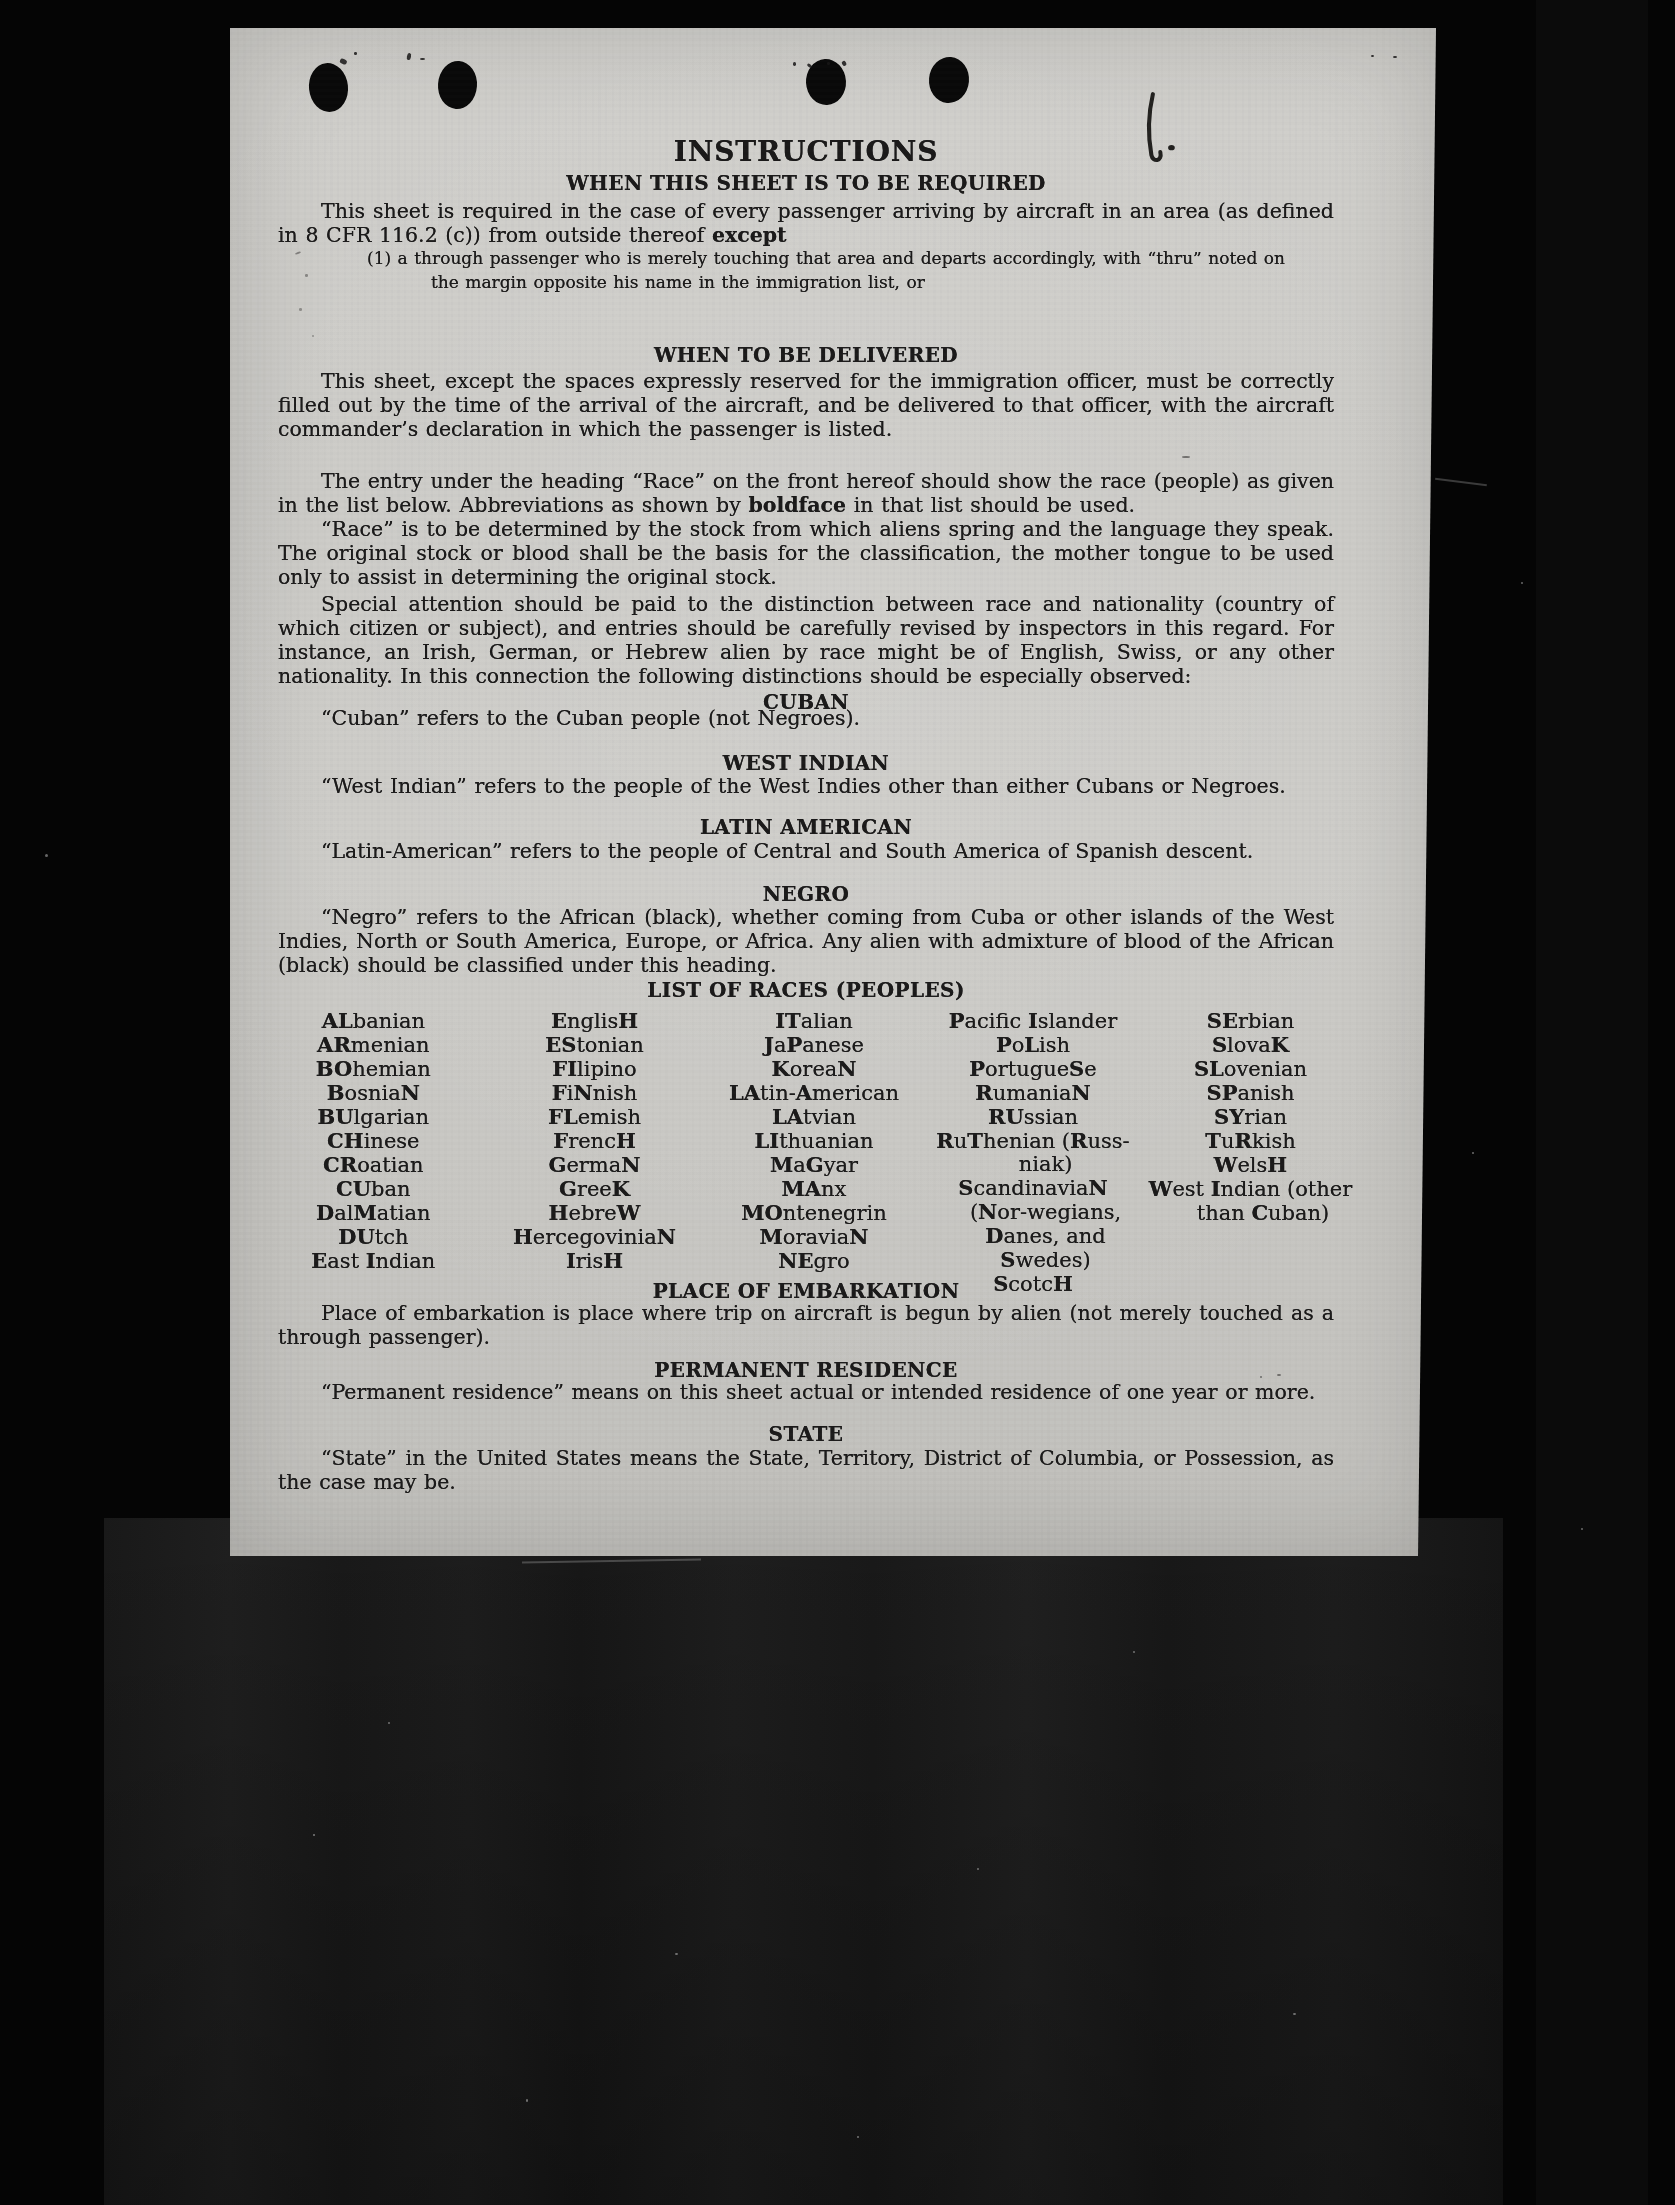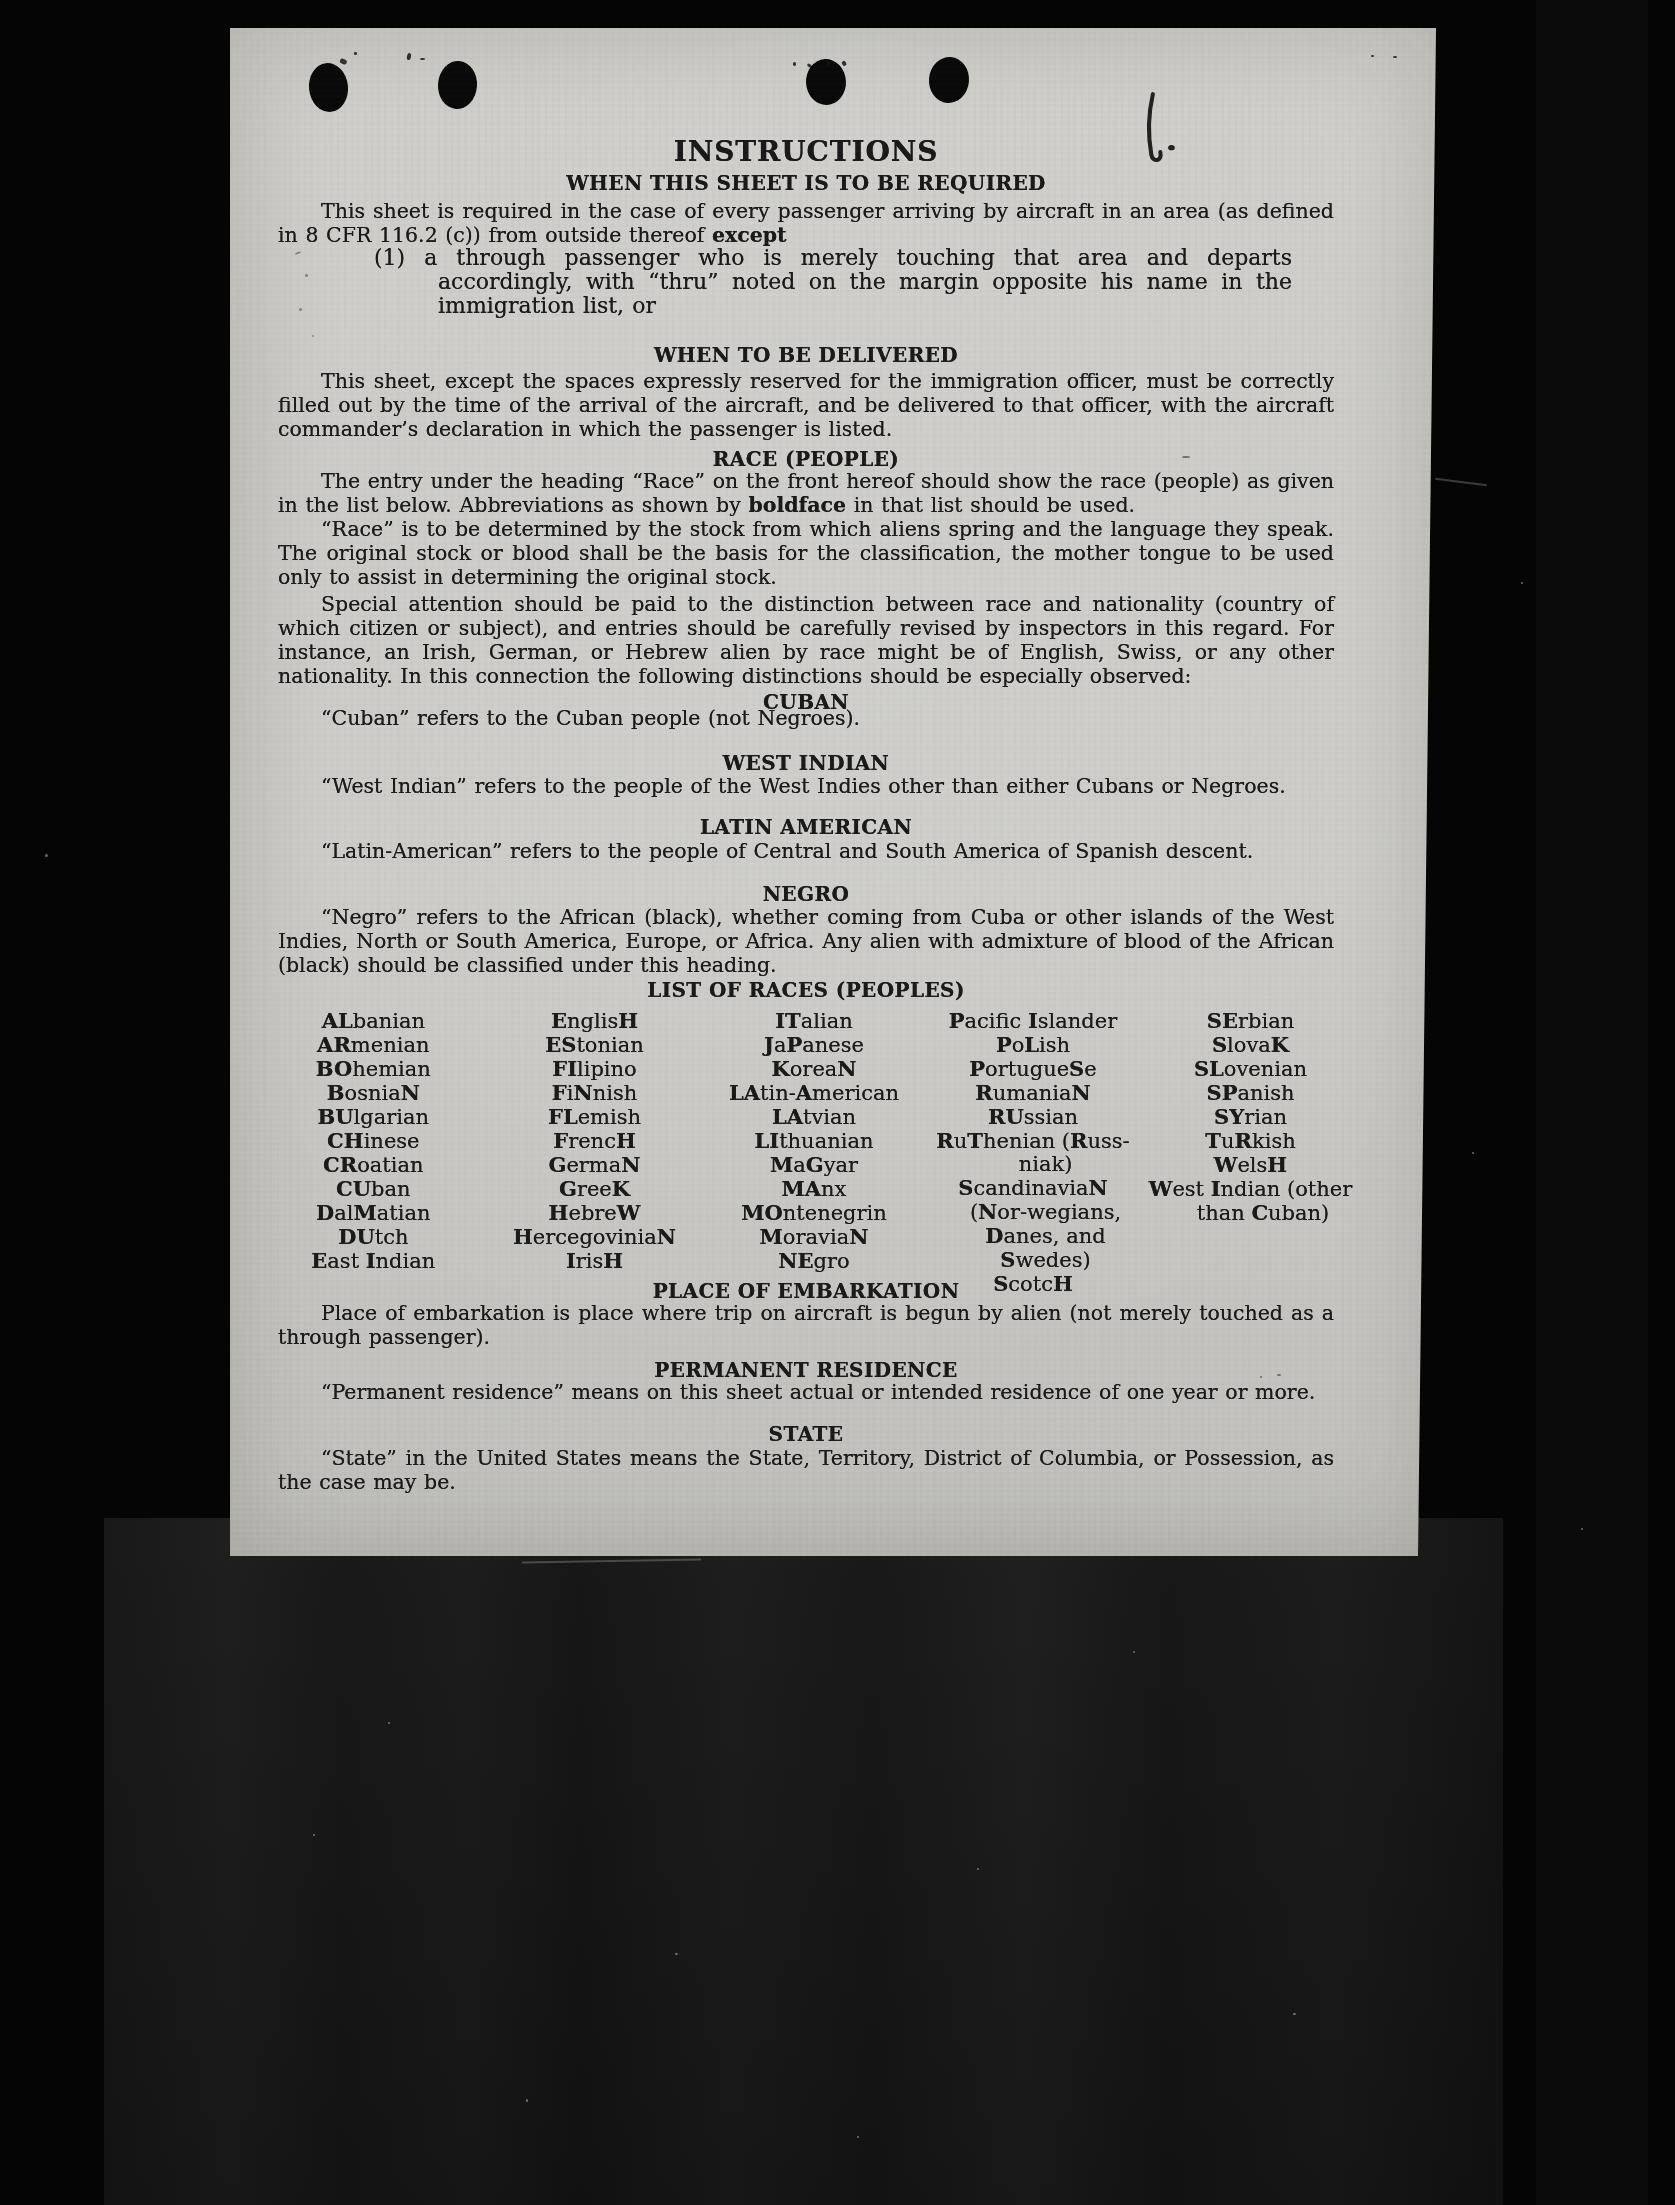--- a/index.html
+++ b/index.html
@@ -43,21 +43,21 @@
   .h{
     text-align:center; font-weight:bold; font-size:20px; letter-spacing:0.4px;
     text-shadow:0 0 0.5px rgba(20,20,20,.85);
   }
   .title{ font-size:28px; letter-spacing:0.9px; }
   .p{
     font-size:20.5px; line-height:24px; text-align:justify; text-indent:43px;
     word-spacing:1.1px; text-shadow:0 0 0.4px rgba(20,20,20,.8);
   }
   .num{
-    left:208px; width:854px; font-size:22px; line-height:24px;
+    left:201px; width:854px; font-size:17px; line-height:24px;
     text-align:justify; text-indent:-64px; word-spacing:1.1px;
     text-shadow:0 0 0.4px rgba(20,20,20,.8);
   }
   .races{ top:981px; height:257px; font-size:21px; line-height:23px; }
   .rcol{ position:absolute; top:0; }
   .rcol .race-item{ text-indent:-25px; padding-left:25px; text-shadow:0 0 0.4px rgba(20,20,20,.8);text-align:center; }
   b{ font-weight:bold; }
   .spk{ position:absolute; background:rgba(25,24,24,.85); border-radius:45%; }
   .dust{ position:absolute; background:rgba(225,225,225,.45); border-radius:50%; }
   .scratch{ position:absolute; background:rgba(200,200,200,.28); height:1.5px; }
@@ -122,21 +122,20 @@
 
   <div class="h title" style="top:107px">INSTRUCTIONS</div>
 
   <div class="h" style="top:143px">WHEN THIS SHEET IS TO BE REQUIRED</div>
   <div class="p" style="top:171px">This sheet is required in the case of every passenger arriving by aircraft in an area (as defined in 8 CFR 116.2 (c)) from outside thereof <b>except</b></div>
   <div class="num" style="top:218px">(1)  a through passenger who is merely touching that area and departs accordingly, with “thru” noted on the margin opposite his name in the immigration list, or</div>
 
   <div class="h" style="top:315px">WHEN TO BE DELIVERED</div>
   <div class="p" style="top:341px">This sheet, except the spaces expressly reserved for the immigration officer, must be correctly filled out by the time of the arrival of the aircraft, and be delivered to that officer, with the aircraft commander’s declaration in which the passenger is listed.</div>
 
-  <div class="h" style="top:419px">RACE (PEOPLE)</div>
   <div class="p" style="top:489px">“Race” is to be determined by the stock from which aliens spring and the language they speak.  The original stock or blood shall be the basis for the classification, the mother tongue to be used only to assist in determining the original stock.</div>
   <div class="p" style="top:441px">The entry under the heading “Race” on the front hereof should show the race (people) as given in the list below.  Abbreviations as shown by <b>boldface</b> in that list should be used.</div>
   <div class="p" style="top:564px">Special attention should be paid to the distinction between race and nationality (country of which citizen or subject), and entries should be carefully revised by inspectors in this regard.  For instance, an Irish, German, or Hebrew alien by race might be of English, Swiss, or any other nationality.  In this connection the following distinctions should be especially observed:</div>
 
   <div class="h" style="top:662px">CUBAN</div>
   <div class="p" style="top:678px">“Cuban” refers to the Cuban people (not Negroes).</div>
 
   <div class="h" style="top:723px">WEST INDIAN</div>
   <div class="p" style="top:746px">“West Indian” refers to the people of the West Indies other than either Cubans or Negroes.</div>
 

